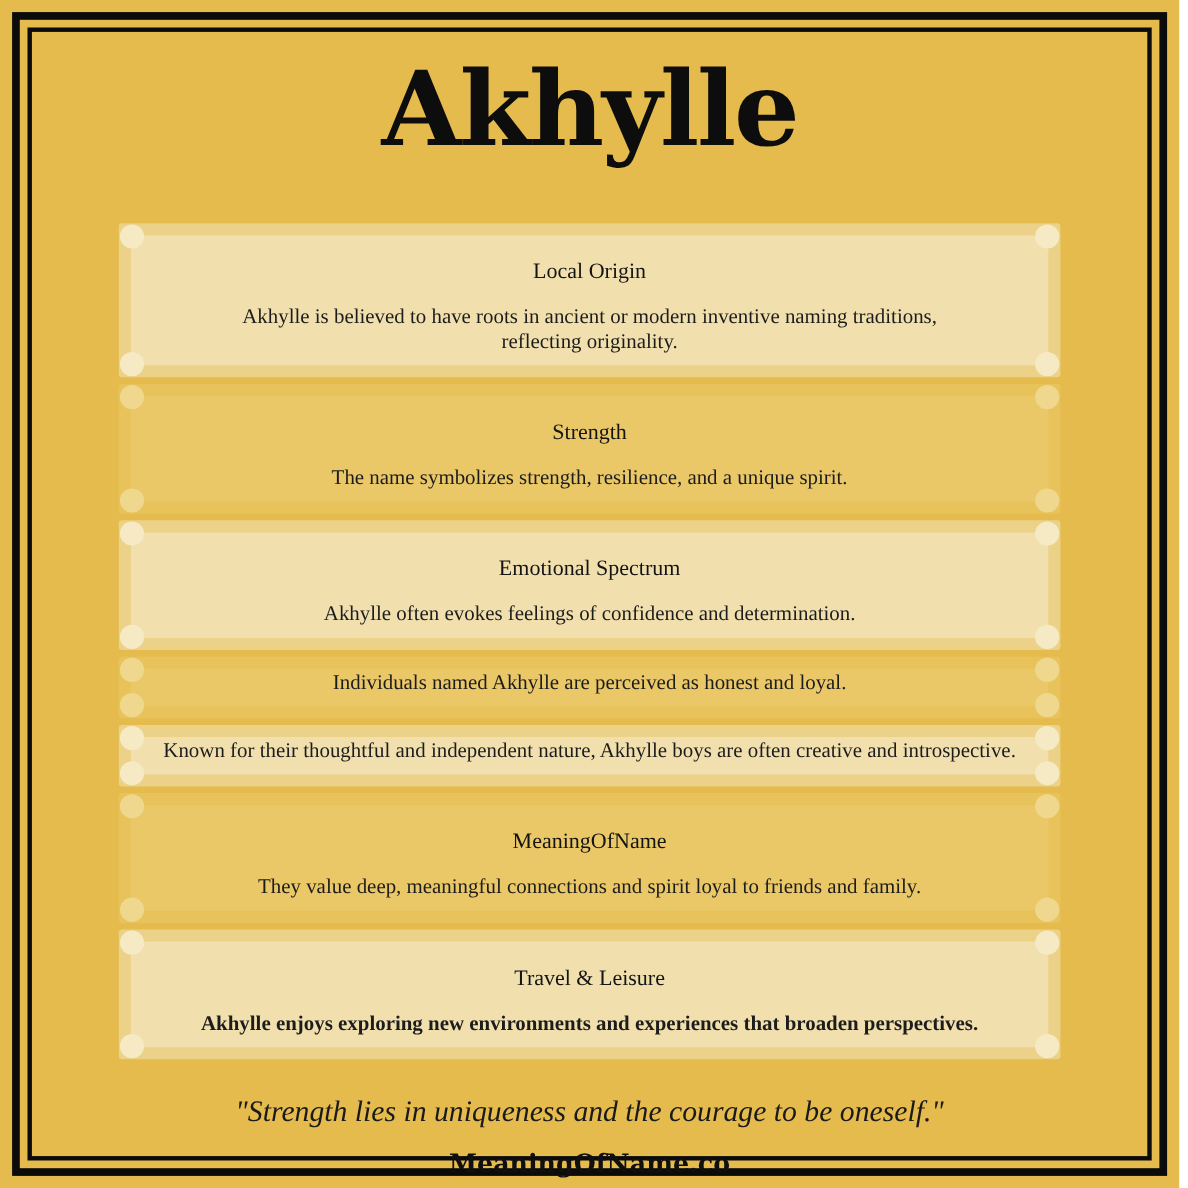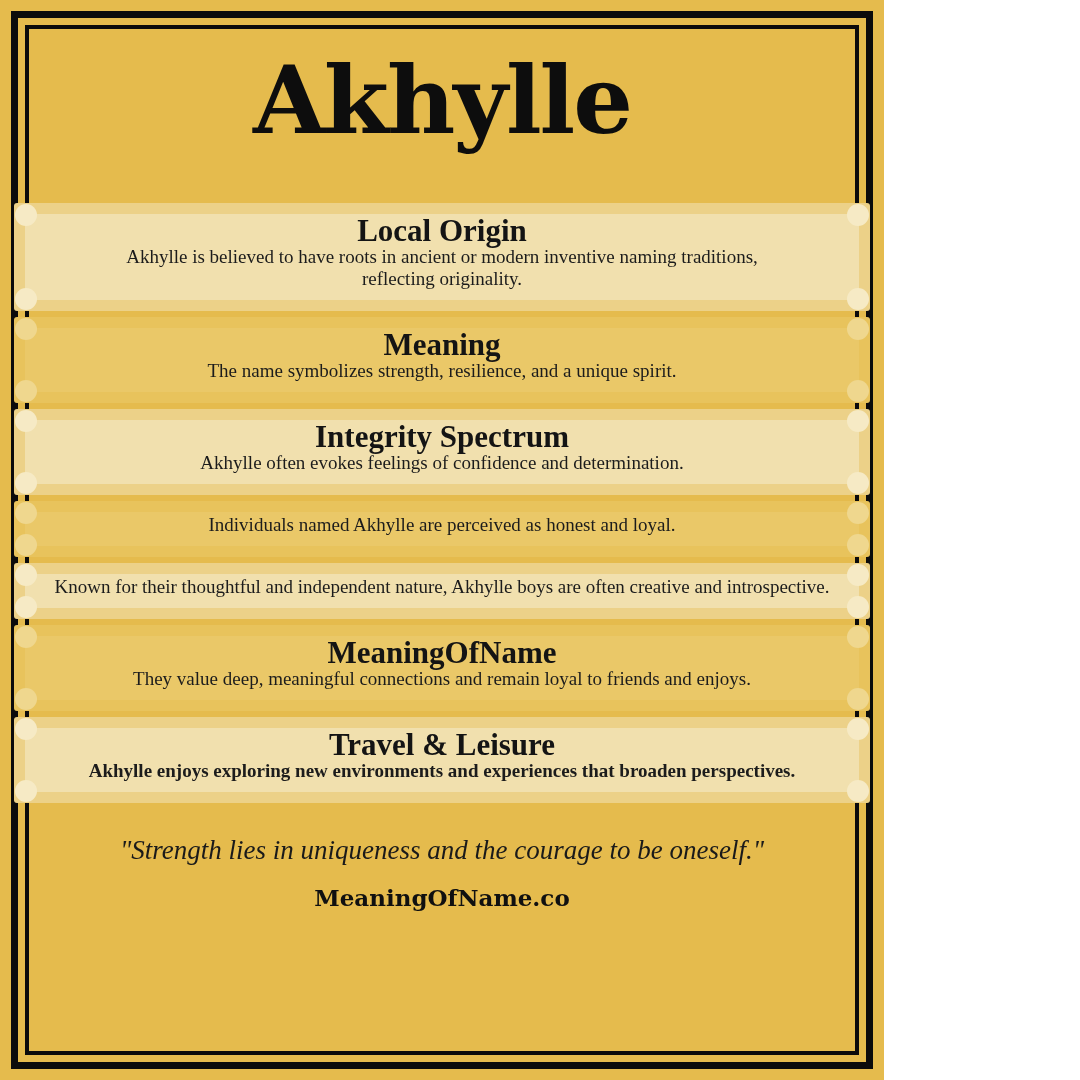--- a/index.html
+++ b/index.html
@@ -5,21 +5,21 @@
   html, body {
     margin: 0;
     padding: 0;
     width: 1080px;
     height: 1080px;
     overflow: hidden;
     font-family: "Liberation Serif", serif;
   }
   .canvas {
     position: relative;
-    width: 884px;
+    width: 1072px;
     height: 1080px;
     background: var(--background, #E5BB4D);
   }
   
   .frame-outer {
     position: absolute;
     inset: 11px;
     border: 7px solid var(--frame, #0B0B0B);
     pointer-events: none;
   }
@@ -62,24 +62,24 @@
   .card.light { background: var(--card-light-band, #ECD188); }
   .card.dark  { background: var(--card-dark-band,  #E8C35C); }
   .card-inner {
     border-radius: 2px;
     padding: 2px 10px 10px 10px;
     text-align: center;
   }
   .card.light .card-inner { background: var(--card-light-fill, #F1E0AE); }
   .card.dark  .card-inner { background: var(--card-dark-fill,  #EAC868); }
   .card-title {
-    margin: 0;
+    margin: 16px;
     font-family: "Liberation Serif", serif;
-    font-weight: bold;
-    font-size: 31px;
+    font-weight: normal;
+    font-size: 20px;
     line-height: 30px;
     color: #141414;
   }
   .card-body {
     margin: 0 auto;
     font-size: 19px;
     line-height: 22px;
     color: var(--text, #1C1C1C);
     max-width: 820px;
   }
@@ -138,32 +138,32 @@
           <p class="card-body w0">Akhylle is believed to have roots in ancient or modern inventive naming traditions, reflecting originality.</p>
         </div>
       </section>
 
       <section class="card dark">
         <span class="rivet tl"></span>
         <span class="rivet tr"></span>
         <span class="rivet bl"></span>
         <span class="rivet br"></span>
         <div class="card-inner">
-          <h2 class="card-title">Meaning</h2>
+          <h2 class="card-title">Strength</h2>
           <p class="card-body">The name symbolizes strength, resilience, and a unique spirit.</p>
         </div>
       </section>
 
       <section class="card light">
         <span class="rivet tl"></span>
         <span class="rivet tr"></span>
         <span class="rivet bl"></span>
         <span class="rivet br"></span>
         <div class="card-inner">
-          <h2 class="card-title">Integrity Spectrum</h2>
+          <h2 class="card-title">Emotional Spectrum</h2>
           <p class="card-body">Akhylle often evokes feelings of confidence and determination.</p>
         </div>
       </section>
 
       <section class="card dark">
         <span class="rivet tl"></span>
         <span class="rivet tr"></span>
         <span class="rivet bl"></span>
         <span class="rivet br"></span>
         <div class="card-inner">
@@ -181,21 +181,21 @@
         </div>
       </section>
 
       <section class="card dark">
         <span class="rivet tl"></span>
         <span class="rivet tr"></span>
         <span class="rivet bl"></span>
         <span class="rivet br"></span>
         <div class="card-inner">
           <h2 class="card-title">MeaningOfName</h2>
-          <p class="card-body">They value deep, meaningful connections and remain loyal to friends and enjoys.</p>
+          <p class="card-body">They value deep, meaningful connections and spirit loyal to friends and family.</p>
         </div>
       </section>
 
       <section class="card light">
         <span class="rivet tl"></span>
         <span class="rivet tr"></span>
         <span class="rivet bl"></span>
         <span class="rivet br"></span>
         <div class="card-inner">
           <h2 class="card-title">Travel &amp; Leisure</h2>

